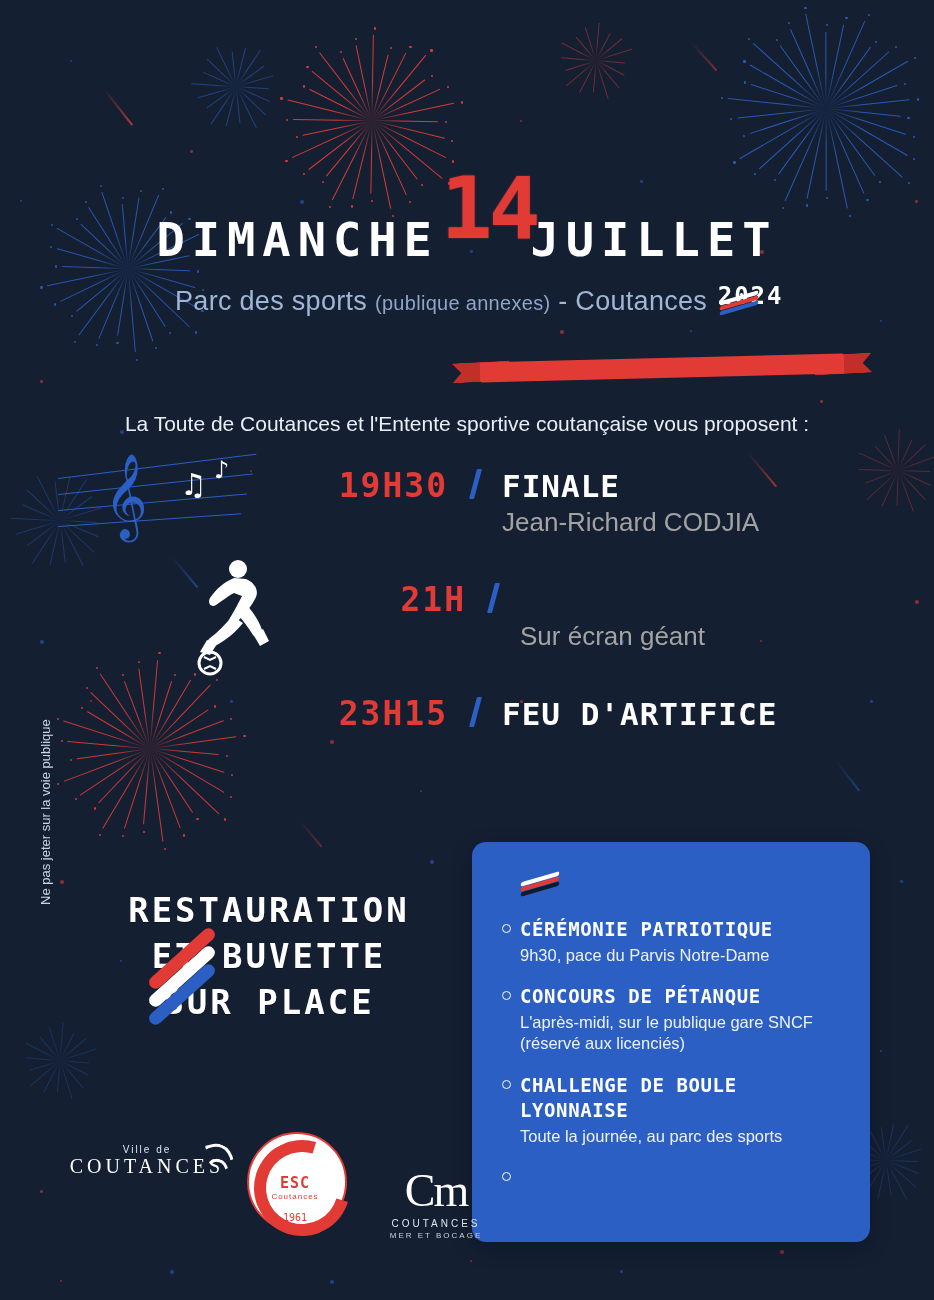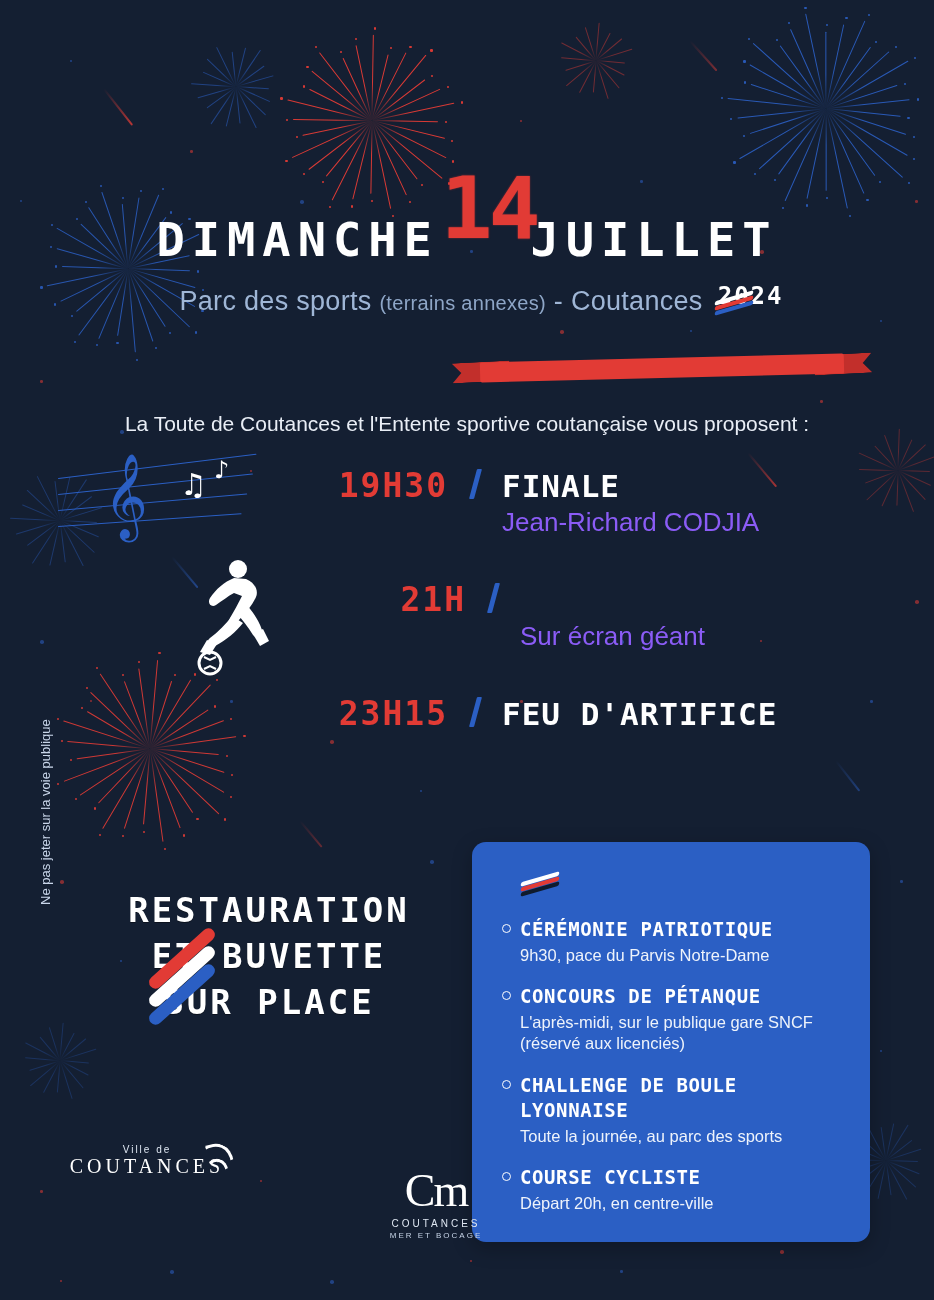--- a/index.html
+++ b/index.html
@@ -205,21 +205,21 @@
     font-family: "DejaVu Sans Mono", monospace;
     font-weight: bold;
     font-size: 31px;
     letter-spacing: 1px;
     color: #ffffff;
   }
   .prog-sub {
     margin-left: 244px;
     margin-top: 2px;
     font-size: 26px;
-    color: #8b5cf6;
+    color: #a3a3a3;
   }
 
   
   .item-0 .prog-time { width: 190px; }
   .item-1 { margin-left: 18px; }
   .item-2 { margin-left: 0; }
 
   
   .resto {
     position: absolute;
@@ -888,21 +888,21 @@
       <div class="dot" style="left: 60px; top: 1280px; width: 1.6px; height: 1.6px; background: rgb(226, 59, 53); opacity: 0.55;"></div>
     </div>
 
   <div class="header">
     <div class="title-row">
       <span class="title-word">DIMANCHE</span><span class="title-day">14</span><span class="title-word">JUILLET</span>
       <span class="title-year">2024</span>
     </div>
     <div class="subtitle">
       <span>Parc des sports</span>
-      <span class="small">(terrains annexes)</span>
+      <span class="small">(publique annexes)</span>
       <span>- Coutances</span>
       <span class="flagmark"><span></span><span></span><span></span></span>
     </div>
   </div>
 
   <div class="ribbon">
     <div class="tail l"></div>
     <div class="tail r"></div>
     <div class="band"></div>
   </div>
@@ -1010,38 +1010,41 @@
       <div>
         <div class="p-head">CHALLENGE DE BOULE LYONNAISE</div>
         <div class="p-desc">Toute la journée, au parc des sports</div>
       </div>
     </div>
 
     <div class="p-item">
       <div class="p-bullet">
           <b></b>
         </div>
-      <div>
-        <div class="p-head">COURSE CYCLISTE</div>
-        <div class="p-desc">Départ 20h, en centre-ville</div>
-      </div>
     </div>
   </div>
 
   <div class="logos">
 
     <div class="logo logo-coutances">
       <div class="lc-small">Ville de</div>
       <div class="lc-big">COUTANCES</div>
       <div class="swirl">
           <div class="s1"></div>
           <div class="s2"></div>
         </div>
     </div>
 
+    <div class="logo logo-esc">
+      <div class="esc-circle"></div>
+      <div class="esc-c"></div>
+      <div class="esc-txt">ESC</div>
+      <div class="esc-sub">Coutances</div>
+      <div class="esc-year">1961</div>
+    </div>
 
     <div class="logo logo-cmb">
       <div class="cmb-mark">Cm</div>
       <div class="cmb-l1">COUTANCES</div>
       <div class="cmb-l2">MER ET BOCAGE</div>
     </div>
 
   </div>
 
 </div>

